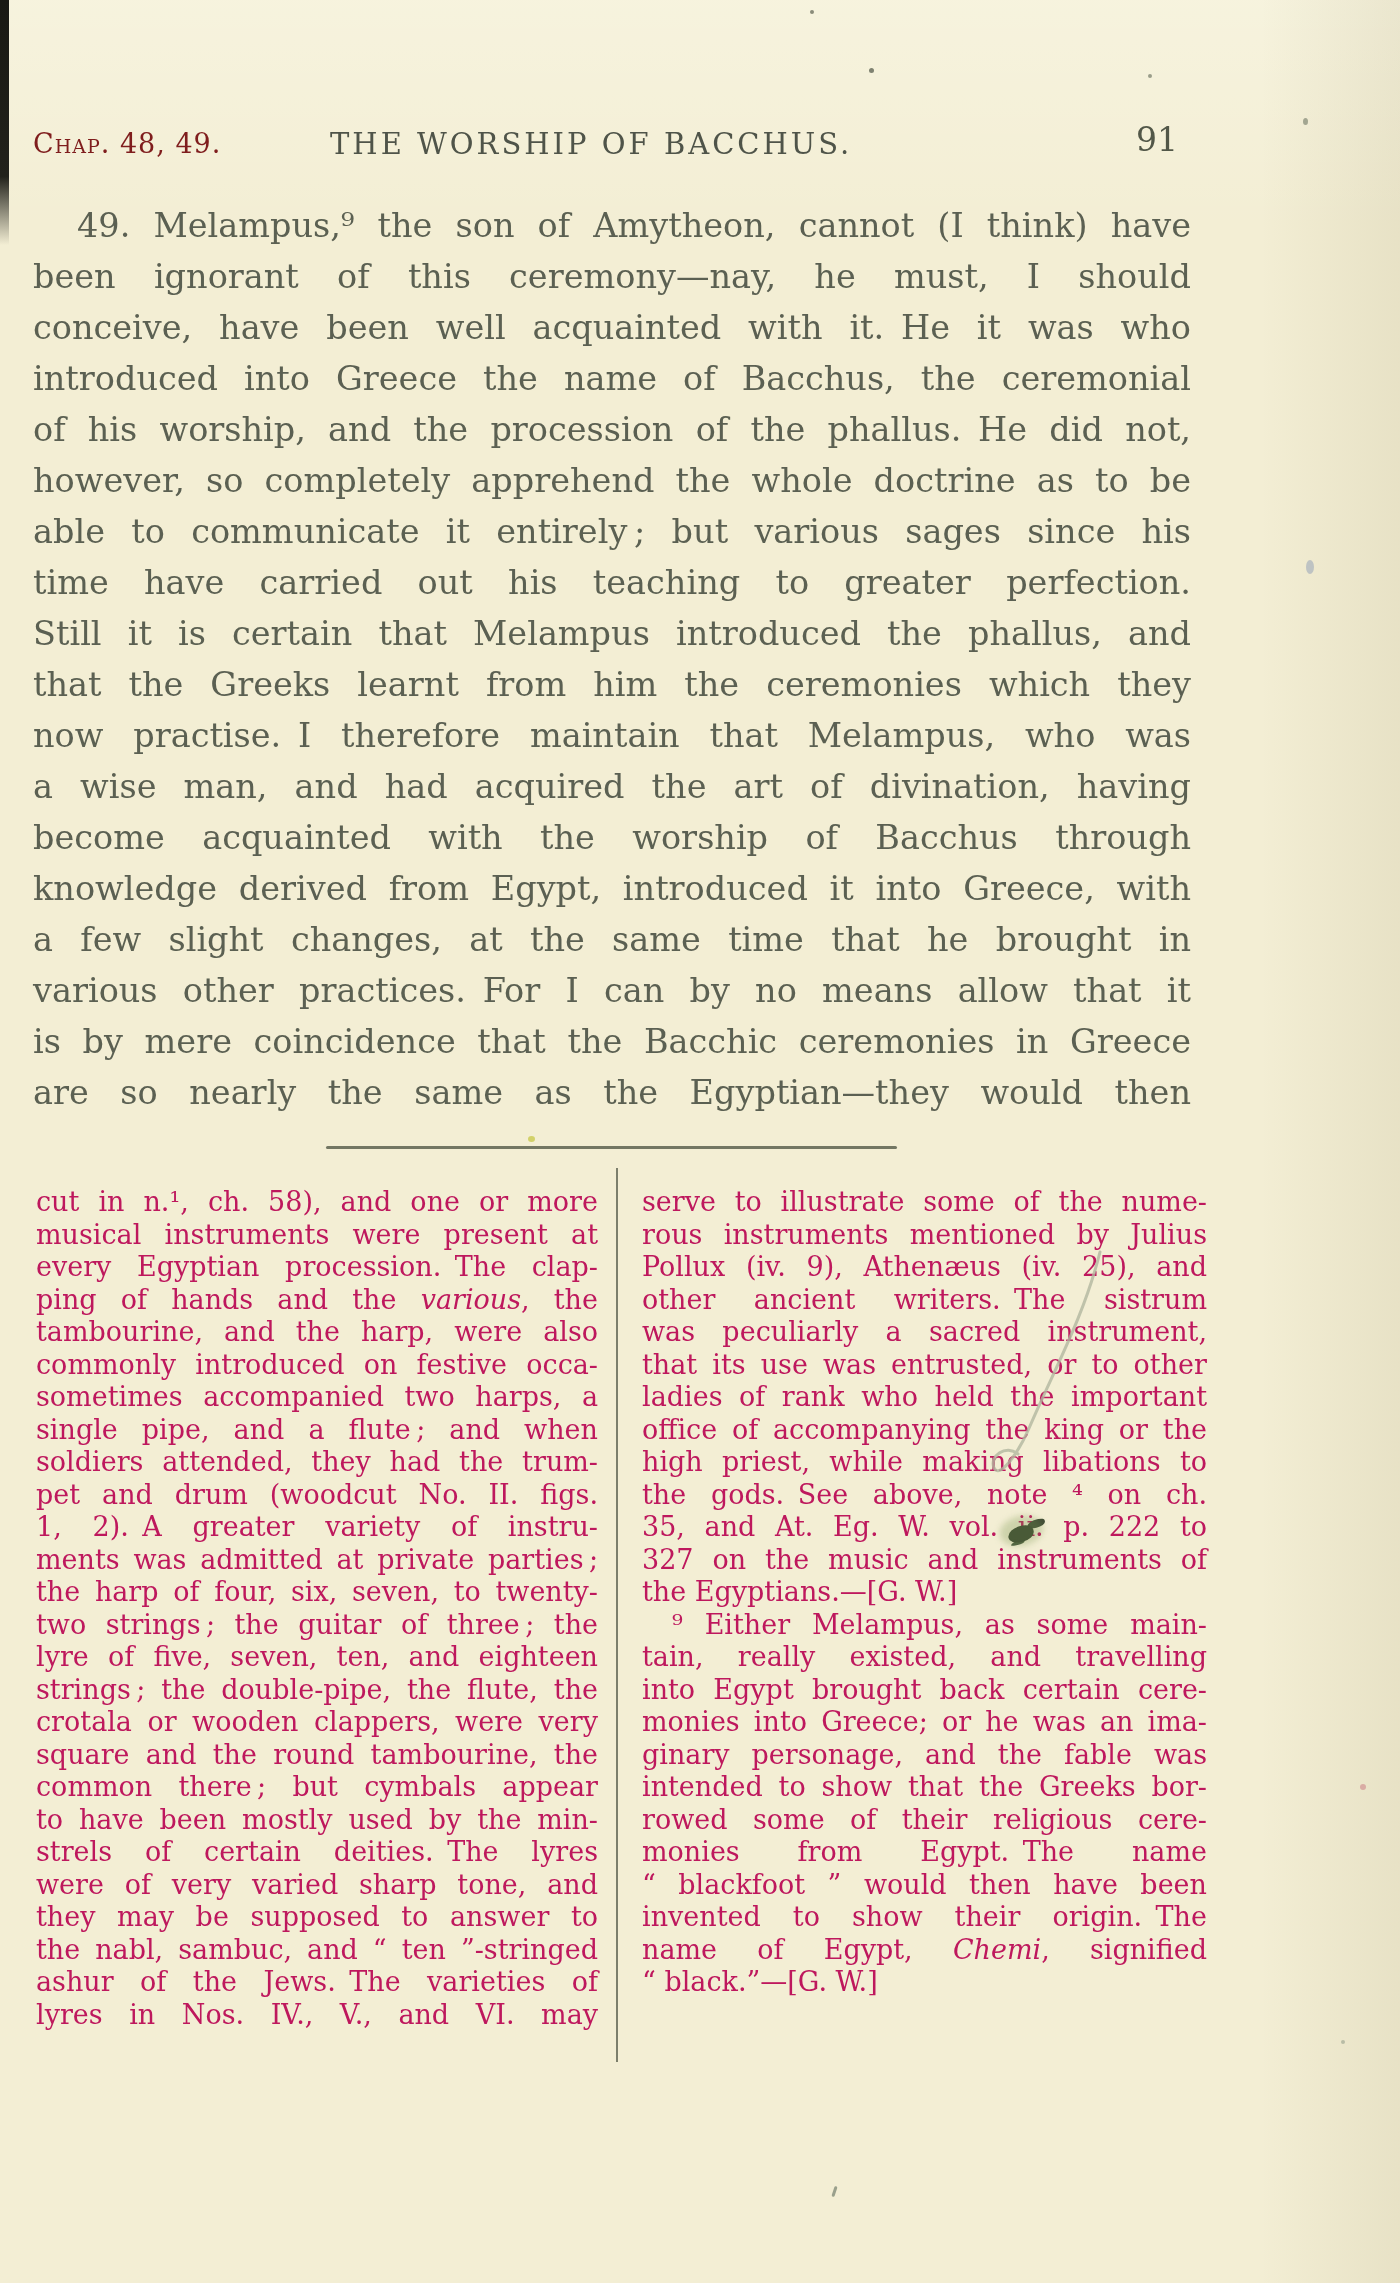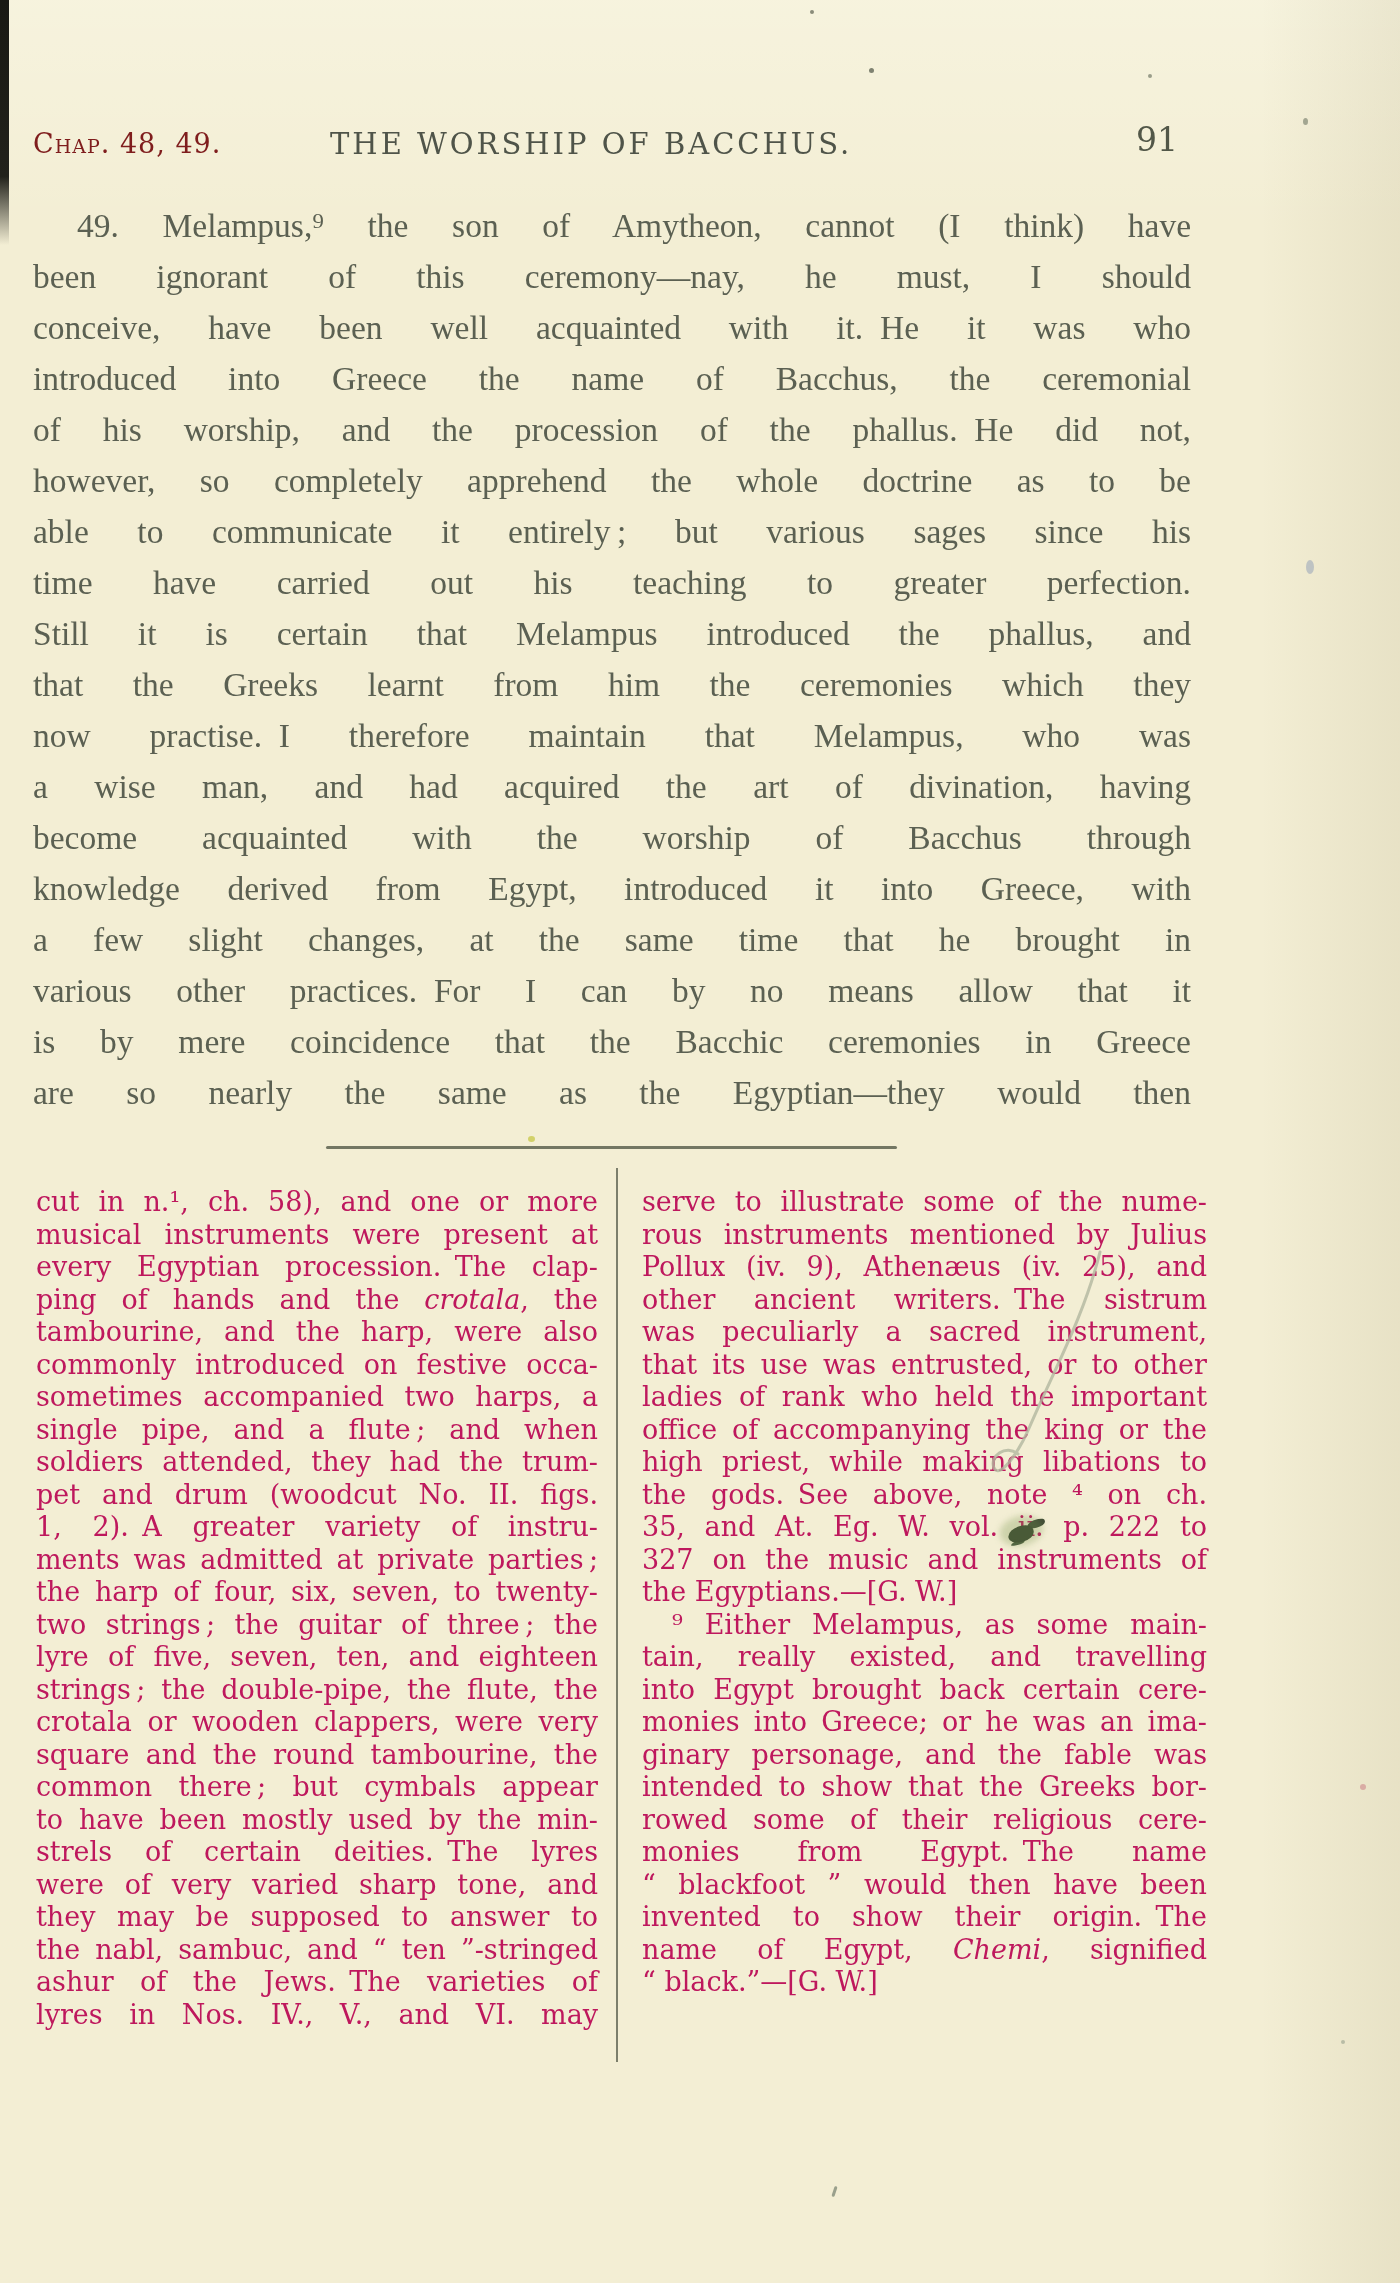--- a/index.html
+++ b/index.html
@@ -27,21 +27,20 @@
   .pagenum {
     position: absolute; left: 1136px; top: 120px;
     font-size: 33px; color: #525748;
   }
   
   .body-text { position: absolute; left: 33px; top: 200px; width: 1158px; }
   .body-text .line {
     font-size: 33.5px; line-height: 51px;
     text-align: justify; text-align-last: justify;
     color: #5b6052;
-    font-family: Liberation Serif, serif;
   }
   .body-text .line.indent { padding-left: 44px; }
   
   .rule {
     position: absolute; left: 326px; top: 1146px; width: 571px; height: 3px;
     background: #5c614f; opacity: 0.85; border-radius: 2px;
   }
   .divider {
     position: absolute; left: 616px; top: 1168px; width: 2px; height: 894px;
     background: #5e6351; opacity: 0.8;
@@ -115,21 +114,21 @@
   </div>
 
 <div class="rule"></div>
 <div class="divider"></div>
 
 <div id="fn-left" class="fn">
 
 <div class="line">cut in n.¹, ch. 58), and one or more</div>
     <div class="line">musical instruments were present at</div>
     <div class="line">every Egyptian procession. The clap-</div>
-    <div class="line">ping of hands and the <i>crotala</i>, the</div>
+    <div class="line">ping of hands and the <i>various</i>, the</div>
     <div class="line">tambourine, and the harp, were also</div>
     <div class="line">commonly introduced on festive occa-</div>
     <div class="line">sometimes accompanied two harps, a</div>
     <div class="line">single pipe, and a flute ; and when</div>
     <div class="line">soldiers attended, they had the trum-</div>
     <div class="line">pet and drum (woodcut No. II. figs.</div>
     <div class="line">1, 2). A greater variety of instru-</div>
     <div class="line">ments was admitted at private parties ;</div>
     <div class="line">the harp of four, six, seven, to twenty-</div>
     <div class="line">two strings ; the guitar of three ; the</div>

